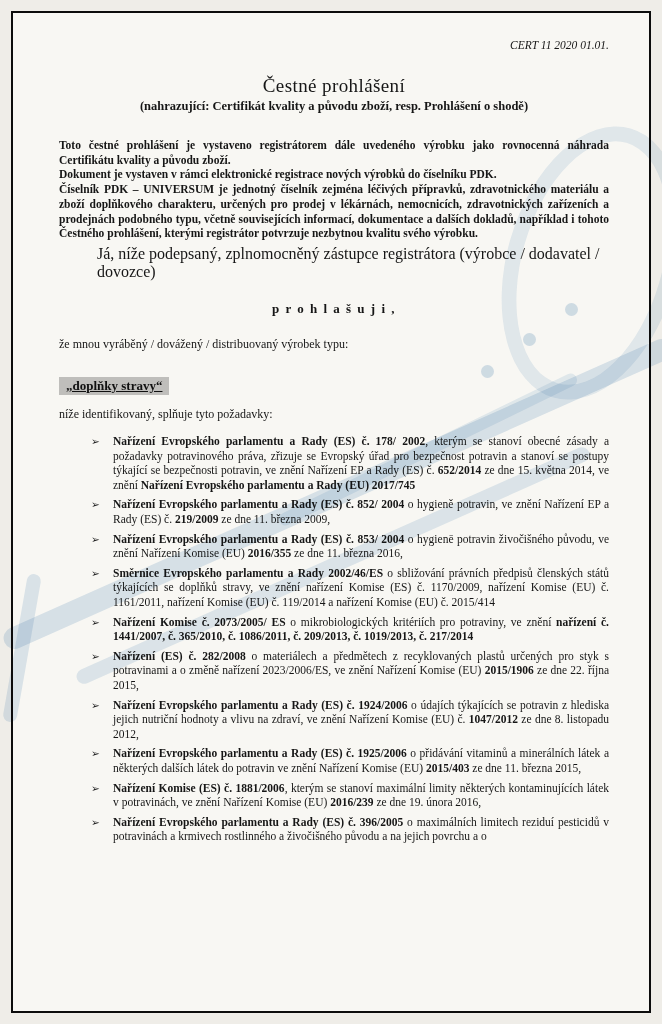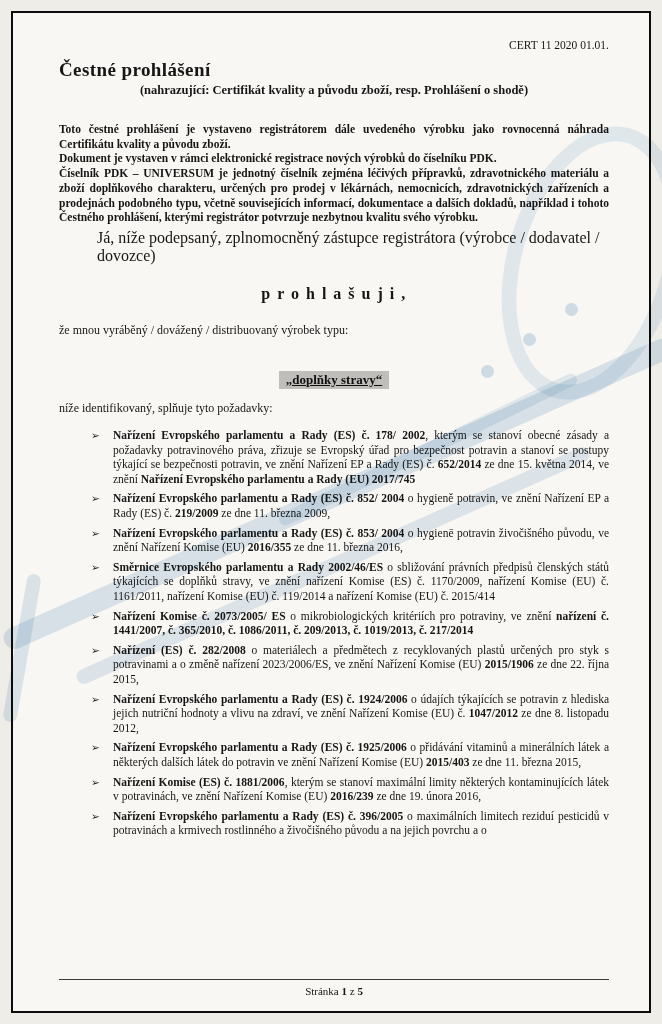--- a/index.html
+++ b/index.html
@@ -11,32 +11,32 @@
   .scan-frame{
     position:relative;box-sizing:border-box;
     width:640px;height:1002px;margin:11px;
     background:#f8f7f3;
     border:2px solid #0c0c0c;
     display:flex;flex-direction:column;
     padding:26px 40px 12px 46px;
   }
   .content{position:relative;z-index:2;display:flex;flex-direction:column;flex:1;}
   
-  .doc-code{align-self:flex-end;font-size:11.5px;margin-bottom:2px;}
+  .doc-code{align-self:flex-end;font-style:italic;font-size:11.5px;margin-bottom:18px;}
   
-  .title{ font-weight:bold;font-size:19px;letter-spacing:.4px;margin:6px 0 2px;}
+  .title{ text-align:center;font-weight:normal;font-size:19px;letter-spacing:.4px;margin:6px 0 2px;}
   .subtitle{text-align:center;font-weight:bold;font-size:12.5px;margin-bottom:24px;}
   
   .preamble-heading{font-weight:bold;font-size:14.5px;margin:10px 0 5px;}
   .preamble p{margin:0;font-weight:bold;font-size:11.5px;line-height:1.28;text-align:justify;}
   
   .intro{margin:4px 0 0 38px;font-size:16px;}
-  .verb{text-align:center;font-weight:bold;font-size:16px;letter-spacing:1.5px;margin:20px 0 16px;}
+  .verb{text-align:center;font-weight:bold;font-size:13px;letter-spacing:1.5px;margin:20px 0 16px;}
   .product-line{font-size:12px;margin:4px 0 20px;}
-  .product-type-wrap{text-align:center;margin:12px 0 12px;}
+  .product-type-wrap{text-align:left;margin:4px 0 12px;}
   .product-type{
     display:inline-block;background:#bfbebb;color:#101010;
     font-weight:bold;font-size:13px;text-decoration:underline;
     padding:1px 7px;
   }
   .requirements-line{font-size:12px;margin:0 0 12px;}
   
   ul.req-list{list-style:none;margin:0;padding:0 0 0 32px;}
   ul.req-list li{display:flex;gap:7px;margin-bottom:5px;}
   .bullet{flex:0 0 15px;font-family:"DejaVu Sans",sans-serif;font-size:10.5px;line-height:1.35;color:#1c1c1c;}
@@ -128,18 +128,15 @@
         <li>
           <span class="bullet">➢</span>
           <span class="li-text"><span class="b">Nařízení Komise (ES) č. 1881/2006</span><span>, kterým se stanoví maximální limity některých kontaminujících látek v potravinách, ve znění Nařízení Komise (EU) </span><span class="b">2016/239</span><span> ze dne 19. února 2016,</span></span>
         </li>
         <li>
           <span class="bullet">➢</span>
           <span class="li-text"><span class="b">Nařízení Evropského parlamentu a Rady (ES) č. 396/2005</span><span> o maximálních limitech reziduí pesticidů v potravinách a krmivech rostlinného a živočišného původu a na jejich povrchu a o</span></span>
         </li>
       </ul>
 
-    <div class="footer">
-      <span>Stránka </span><span class="pg">1</span><span> z </span><span class="pg">5</span>
-    </div>
 
   </div>
 </div>
 
 </body></html>

